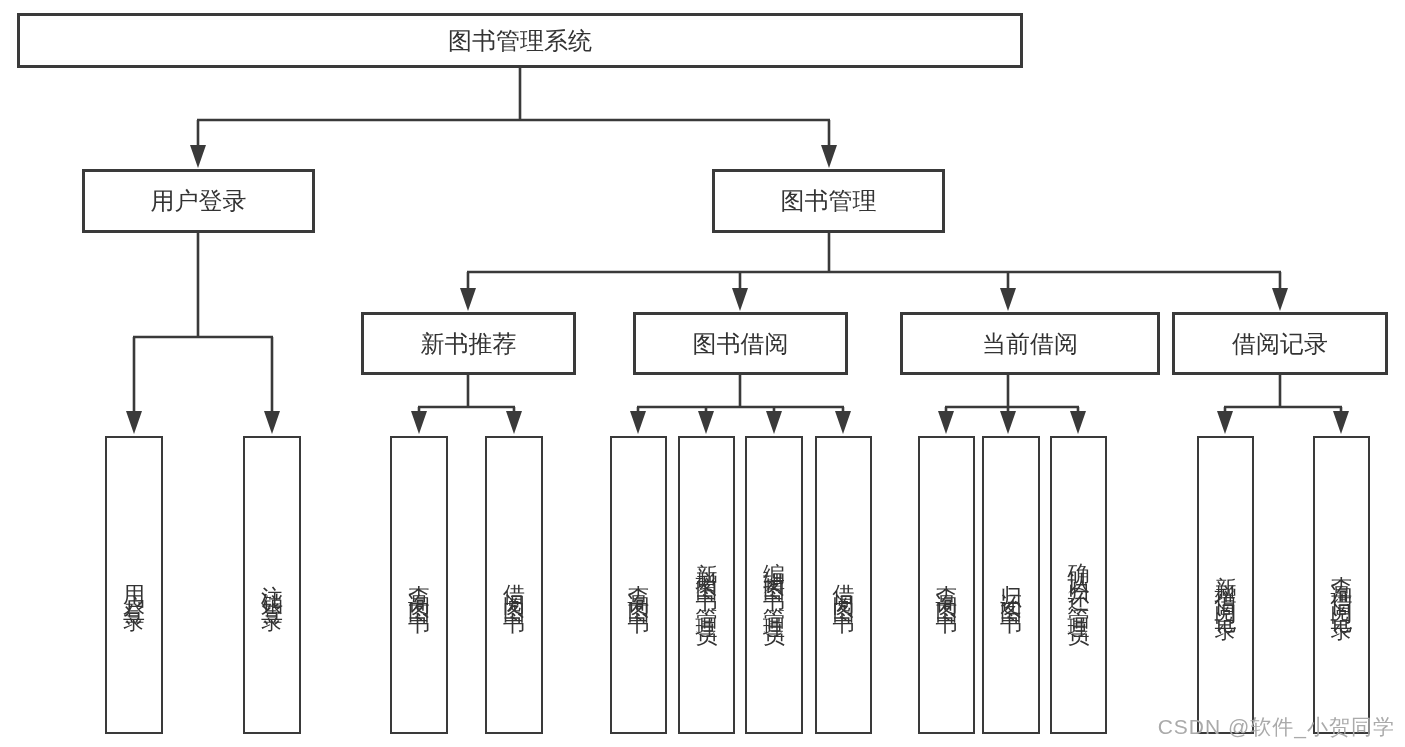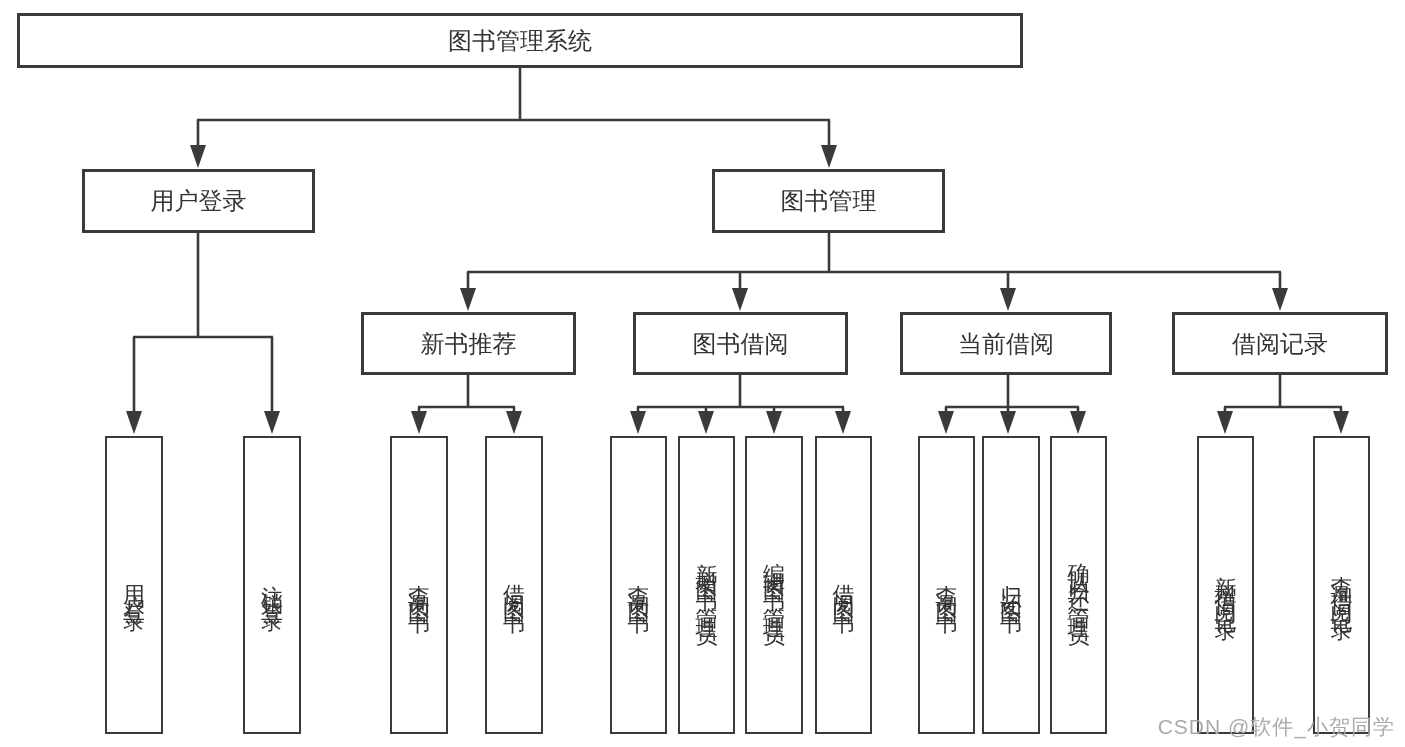--- a/index.html
+++ b/index.html
@@ -78,21 +78,21 @@
     </g>
   </svg>
 
   <div class="node root" style="left:17px;top:13px;width:1006px;height:55px;">图书管理系统</div>
 
   <div class="node branch" style="left:82px;top:169px;width:233px;height:64px;">用户登录</div>
   <div class="node branch" style="left:712px;top:169px;width:233px;height:64px;">图书管理</div>
 
   <div class="node branch" style="left:633px;top:312px;width:215px;height:63px;">图书借阅</div>
   <div class="node branch" style="left:361px;top:312px;width:215px;height:63px;">新书推荐</div>
-  <div class="node branch" style="left:900px;top:312px;width:212px;height:63px;">当前借阅</div>
+  <div class="node branch" style="left:900px;top:312px;width:260px;height:63px;">当前借阅</div>
   <div class="node branch" style="left:1172px;top:312px;width:216px;height:63px;">借阅记录</div>
 
   <div class="leaf" style="left:105px;top:436px;width:58px;height:298px;">用户登录</div>
   <div class="leaf" style="left:243px;top:436px;width:58px;height:298px;">注销登录</div>
 
   <div class="leaf" style="left:390px;top:436px;width:58px;height:298px;">查询图书</div>
   <div class="leaf" style="left:485px;top:436px;width:58px;height:298px;">借阅图书</div>
 
   <div class="leaf" style="left:610px;top:436px;width:57px;height:298px;">查询图书</div>
   <div class="leaf" style="left:678px;top:436px;width:57px;height:298px;">新增图书（管理员）</div>

